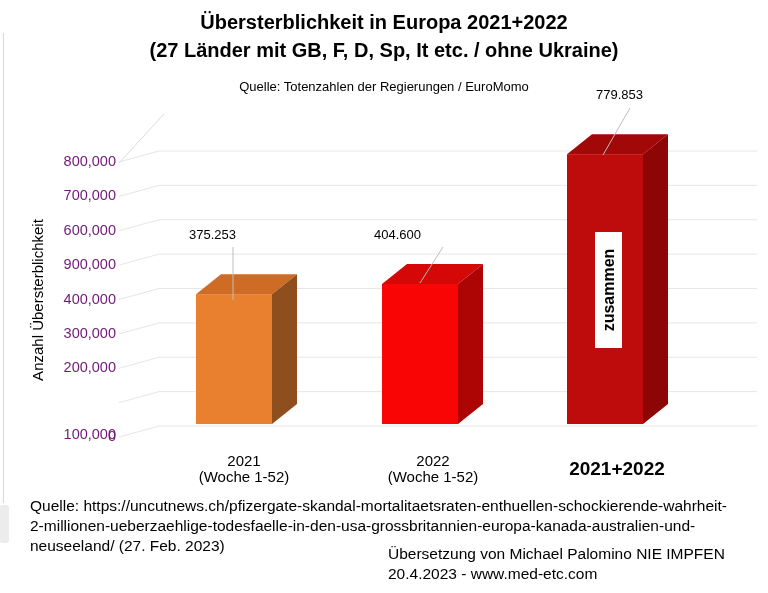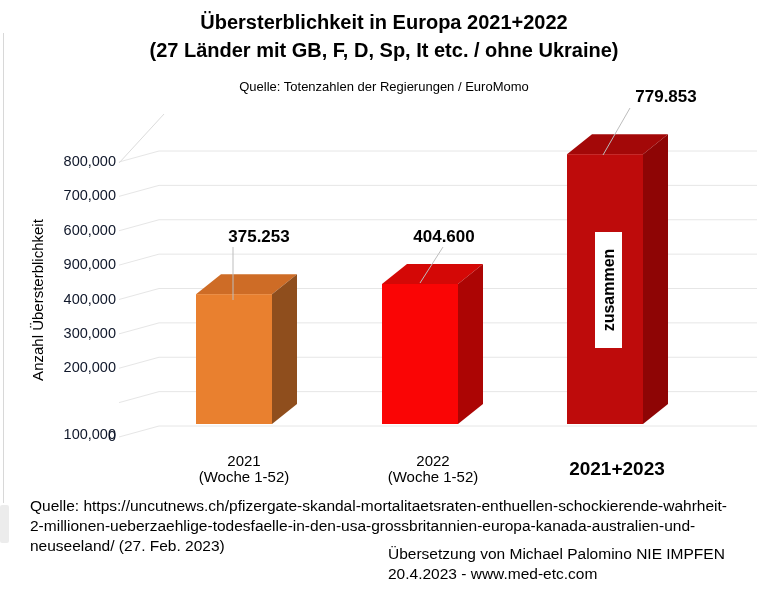--- a/index.html
+++ b/index.html
@@ -7,22 +7,22 @@
     position:relative; width:768px; height:593px; overflow:hidden;
     background:#ffffff; font-family:"Liberation Sans","DejaVu Sans",sans-serif; color:#000;
   }
   .abs{position:absolute;}
   .title{left:0; right:0; text-align:center; font-weight:bold; font-size:20px; line-height:24px;}
   .t1{top:10px;}
   .t2{top:38px;}
   .note{left:0; right:0; top:77px; text-align:center; font-size:13px; line-height:20px; font-weight:normal;}
   .ylab{left:-71px; top:290px; width:220px; height:20px; text-align:center; font-size:15px;
         transform:rotate(-90deg); transform-origin:center;}
-  .ytick{left:28px; width:88px; text-align:right; font-size:14.5px; color:#0f172a;}
-  .vlab{width:140px; text-align:center; font-size:17px; font-weight:bold;}
+  .ytick{left:28px; width:88px; text-align:right; font-size:14.5px; color:#701a75;}
+  .vlab{width:140px; font-size:13px; font-weight:normal;}
   .v0{left:189px; top:227px;}
   .v1{left:374px; top:227px;}
   .v2{left:596px; top:87px;}
   .zbox{left:595px; top:232px; width:27px; height:116px; background:#ffffff;}
   .zbox span{position:absolute; left:50%; top:50%; transform:translate(-50%,-50%) rotate(-90deg);
              font-size:16px; font-weight:bold; white-space:nowrap;}
   .cat{width:160px; text-align:center; font-size:15px; line-height:16px; top:453px;}
   .c0{left:164px;}
   .c1{left:353px;}
   .c2{left:537px; top:459px; font-size:19px; font-weight:bold; line-height:20px;}
@@ -93,21 +93,21 @@
 
   <div class="abs cat c0">
     <div>2021</div>
     <div>(Woche 1-52)</div>
   </div>
   <div class="abs cat c1">
     <div>2022</div>
     <div>(Woche 1-52)</div>
   </div>
   <div class="abs cat c2">
-    <div>2021+2023</div>
+    <div>2021+2022</div>
   </div>
 
   <div class="abs ftr src">
     <div>Quelle: https://uncutnews.ch/pfizergate-skandal-mortalitaetsraten-enthuellen-schockierende-wahrheit-</div>
     <div>2-millionen-ueberzaehlige-todesfaelle-in-den-usa-grossbritannien-europa-kanada-australien-und-</div>
     <div>neuseeland/ (27. Feb. 2023)</div>
   </div>
   <div class="abs ftr credit">
     <div>Übersetzung von Michael Palomino NIE IMPFEN</div>
     <div>20.4.2023 - www.med-etc.com</div>

